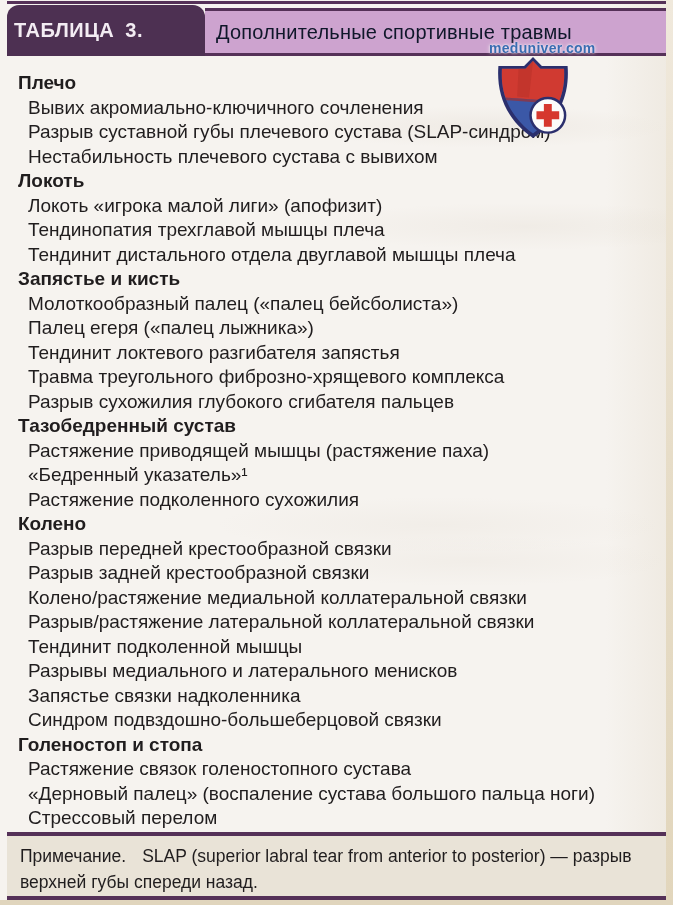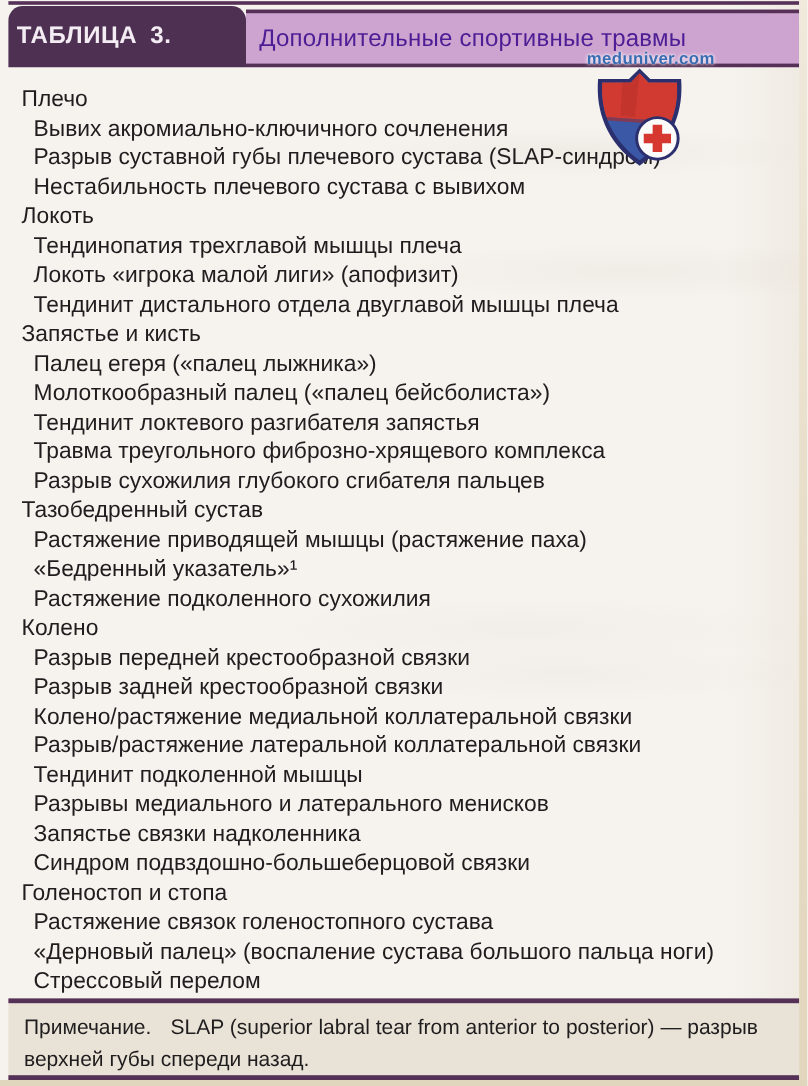--- a/index.html
+++ b/index.html
@@ -37,34 +37,34 @@
     letter-spacing:.5px;
   }
   .bar{
     position:absolute; left:205px; top:8px; width:461px; height:48px;
     box-sizing:border-box;
     background:#cda3cf;
     border-top:3px solid #553158; border-bottom:3px solid #553158;
     display:flex; align-items:center; padding-left:11px;
     z-index:1;
   }
-  .bar span{ color:#4c1d95; font-size:20px; font-weight:500; letter-spacing:.2px; }
+  .bar span{ color:#0f172a; font-size:20px; font-weight:500; letter-spacing:.2px; }
   .watermark{
     position:absolute; left:489px; top:40px; z-index:3;
     color:#3a6cb1; font-size:14px; font-weight:bold; letter-spacing:.3px;
     text-shadow:0 0 2px rgba(255,255,255,.95), 0 0 4px rgba(255,255,255,.8);
   }
   .logo{ position:absolute; left:489px; top:56px; z-index:3; }
   .body-list{
     position:absolute; left:0; top:71px; width:660px; z-index:2;
     font-size:19px; color:#201d1e;
   }
   .section-title{
     height:24.5px; line-height:24.5px; padding-left:18px;
-    font-weight:normal; white-space:nowrap;
+    font-weight:bold; white-space:nowrap;
   }
   .item-line{
     height:24.5px; line-height:24.5px; padding-left:28px; white-space:nowrap;
   }
   .note-box{
     position:absolute; left:7px; top:832px; width:659px; height:68px;
     box-sizing:border-box;
     background:#e9e3d7;
     border-top:4px solid #553158; border-bottom:4px solid #553158;
     padding:8px 16px 0 13px;
@@ -122,31 +122,31 @@
     <div class="section-items">
           <div class="item-line">Вывих акромиально-ключичного сочленения</div>
           <div class="item-line">Разрыв суставной губы плечевого сустава (SLAP-синдром)</div>
           <div class="item-line">Нестабильность плечевого сустава с вывихом</div>
         </div>
   </div>
 
   <div class="section">
     <div class="section-title">Локоть</div>
     <div class="section-items">
+          <div class="item-line">Локоть «игрока малой лиги» (апофизит)</div>
           <div class="item-line">Тендинопатия трехглавой мышцы плеча</div>
-          <div class="item-line">Локоть «игрока малой лиги» (апофизит)</div>
           <div class="item-line">Тендинит дистального отдела двуглавой мышцы плеча</div>
         </div>
   </div>
 
   <div class="section">
     <div class="section-title">Запястье и кисть</div>
     <div class="section-items">
+          <div class="item-line">Молоткообразный палец («палец бейсболиста»)</div>
           <div class="item-line">Палец егеря («палец лыжника»)</div>
-          <div class="item-line">Молоткообразный палец («палец бейсболиста»)</div>
           <div class="item-line">Тендинит локтевого разгибателя запястья</div>
           <div class="item-line">Травма треугольного фиброзно-хрящевого комплекса</div>
           <div class="item-line">Разрыв сухожилия глубокого сгибателя пальцев</div>
         </div>
   </div>
 
   <div class="section">
     <div class="section-title">Тазобедренный сустав</div>
     <div class="section-items">
           <div class="item-line">Растяжение приводящей мышцы (растяжение паха)</div>

